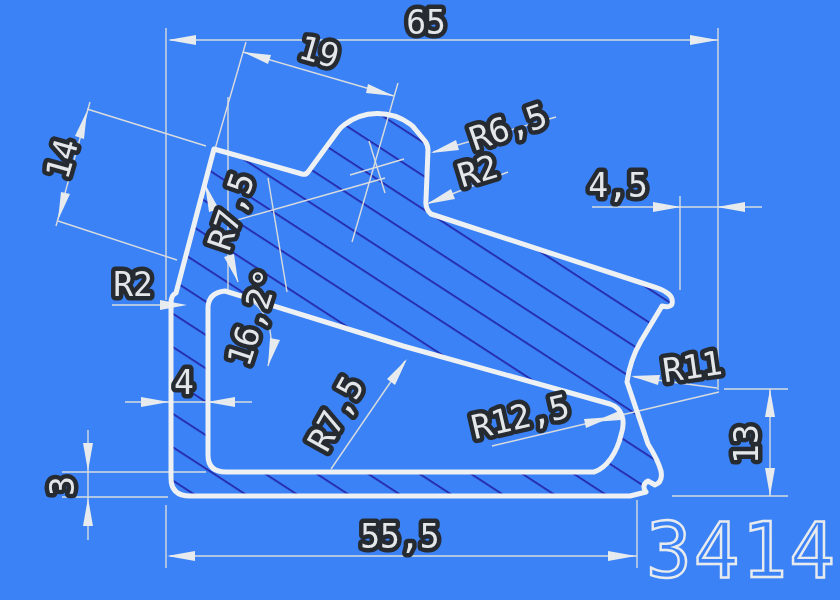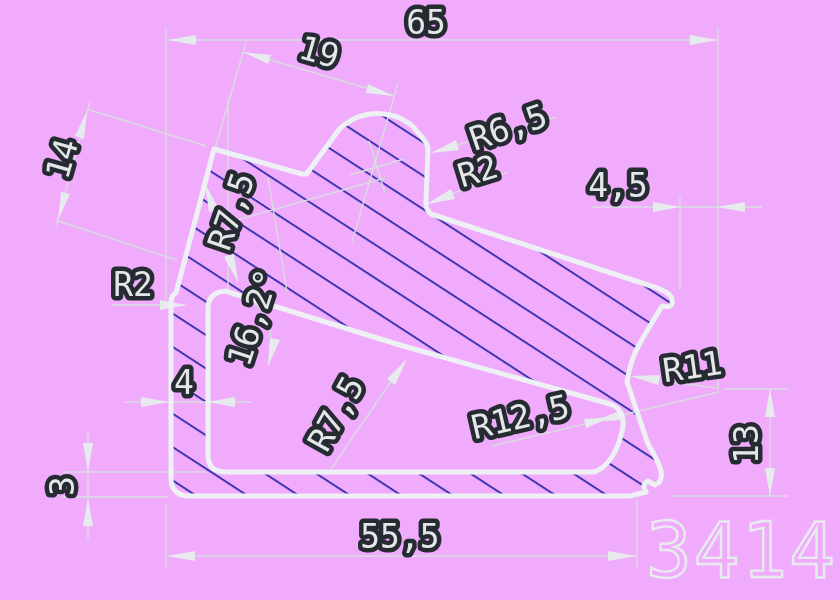--- a/index.html
+++ b/index.html
@@ -1,16 +1,16 @@
 <!DOCTYPE html>
 <html><head>
 <meta charset="utf-8">
 <style>
   html,body{margin:0;padding:0;background:#1c2026;}
-  .stage{position:relative;width:840px;height:600px;background:#f0abfc;overflow:hidden;
+  .stage{position:relative;width:840px;height:600px;background:#3b82f6;overflow:hidden;
          font-family:"DejaVu Sans Mono", monospace;}
   svg{display:block}
   .thin{stroke:#d9dcdf;stroke-width:1.4;fill:none;}
   .outline{stroke:#eef1f3;stroke-width:5;fill:none;stroke-linejoin:round;stroke-linecap:round;}
   .arrow{fill:#e8ebee;stroke:none;}
   text.dim{fill:#e4e7ea;font-size:33px;font-family:"DejaVu Sans Mono",monospace;
            paint-order:stroke;stroke:#262a31;stroke-width:9px;stroke-linejoin:round;}
   text.big{fill:none;stroke:#e8ebee;stroke-width:2.4px;font-size:76px;
            font-family:"DejaVu Sans Mono",monospace;letter-spacing:2px;}
 </style>

